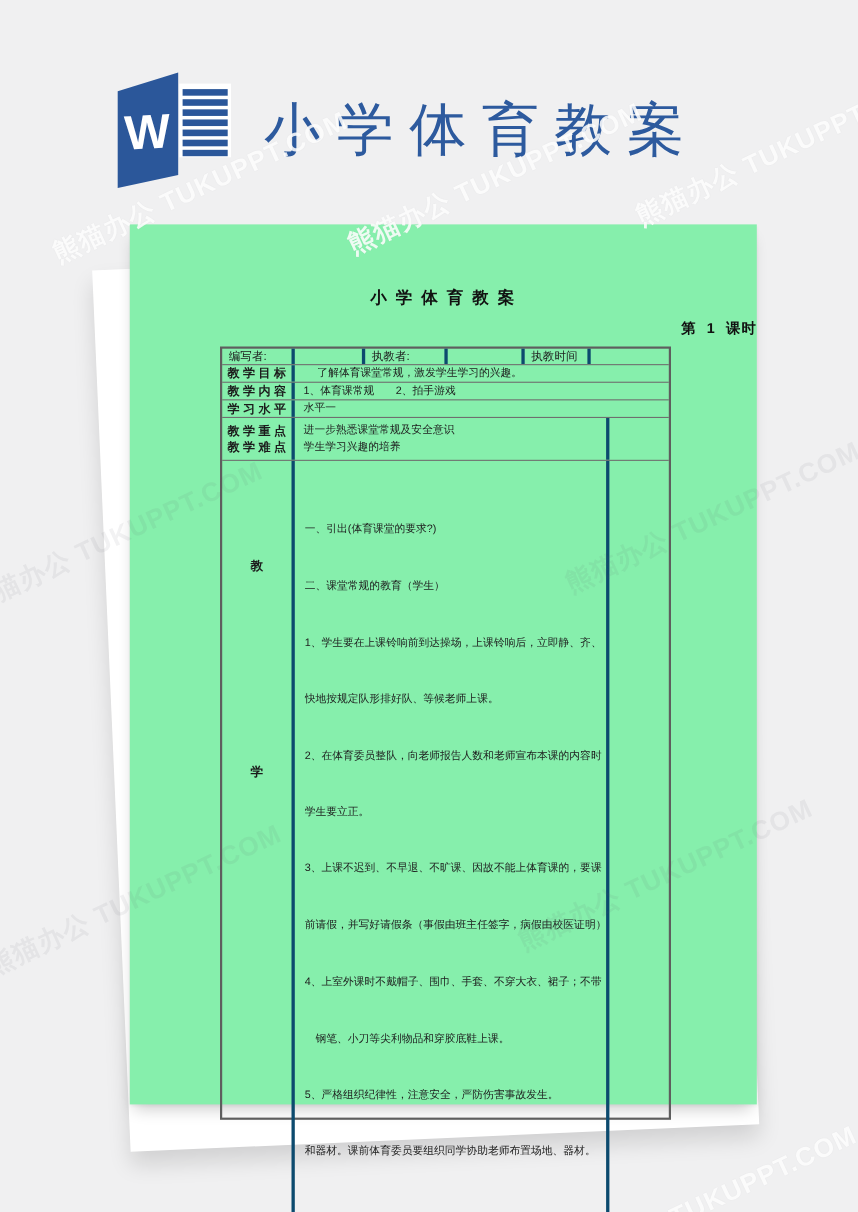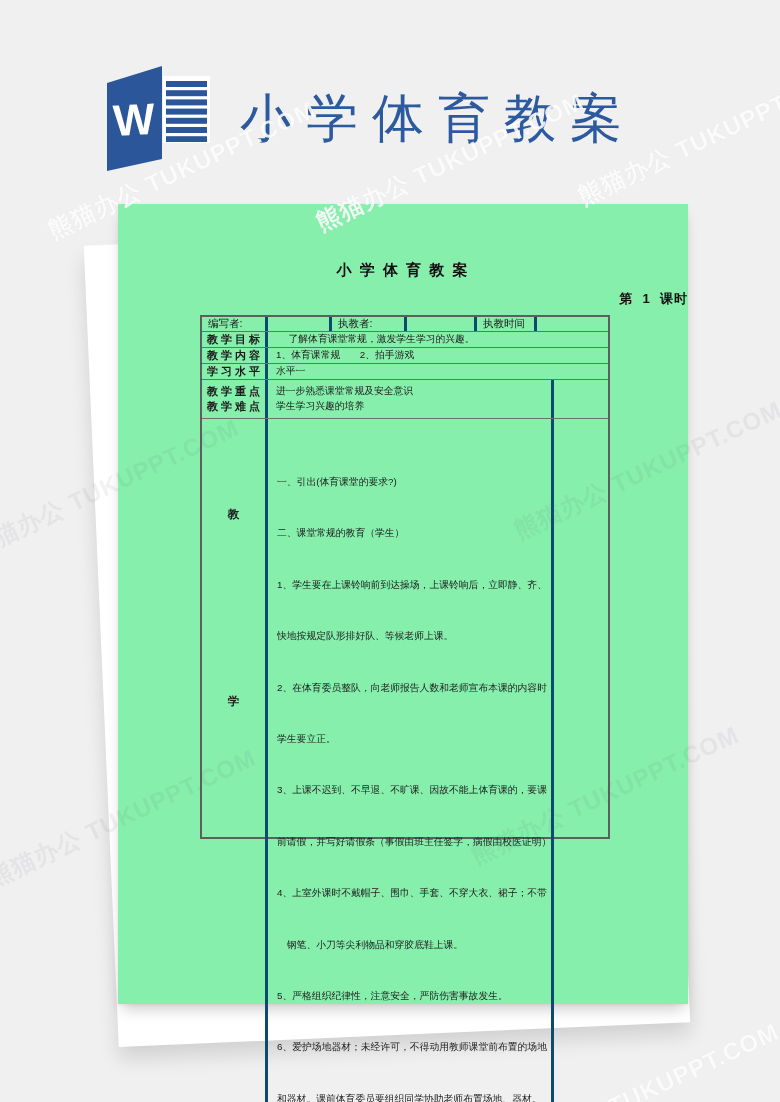--- a/index.html
+++ b/index.html
@@ -38,21 +38,21 @@
   
   .doc-title{
     position:absolute;left:0;right:0;top:57px;text-align:center;
     font-size:15px;font-weight:bold;letter-spacing:2px;white-space:pre;color:#111;
   }
   .doc-subtitle{
     position:absolute;left:0;right:0;top:86px;text-align:right;
     font-size:13px;font-weight:bold;letter-spacing:1px;white-space:pre;color:#111;
   }
   .lesson-table{
-    position:absolute;left:82px;top:111px;width:410px;height:524px;
+    position:absolute;left:82px;top:111px;width:410px;height:703px;
     display:flex;flex-direction:column;box-sizing:border-box;
     border:2px solid #5e5e5e;
   }
   .trow{display:grid;box-sizing:border-box;border-top:1px solid #6f6f6f;}
   .trow:first-child{border-top:none;}
   .r1{grid-template-columns:63px 64px 75px 70px 60px 1fr;height:31px;}
   .r2{grid-template-columns:63px 1fr;height:32px;}
   .r3{grid-template-columns:63px 1fr;height:31px;}
   .r4{grid-template-columns:63px 1fr;height:28px;}
   .r5{grid-template-columns:63px 286px 1fr;height:65px;}
@@ -150,21 +150,20 @@
           <div class="pline">二、课堂常规的教育（学生）</div>
           <div class="pline">1、学生要在上课铃响前到达操场，上课铃响后，立即静、齐、</div>
           <div class="pline">快地按规定队形排好队、等候老师上课。</div>
           <div class="pline">2、在体育委员整队，向老师报告人数和老师宣布本课的内容时，</div>
           <div class="pline">学生要立正。</div>
           <div class="pline">3、上课不迟到、不早退、不旷课、因故不能上体育课的，要课</div>
           <div class="pline">前请假，并写好请假条（事假由班主任签字，病假由校医证明）。</div>
           <div class="pline">4、上室外课时不戴帽子、围巾、手套、不穿大衣、裙子；不带</div>
           <div class="pline">　钢笔、小刀等尖利物品和穿胶底鞋上课。</div>
           <div class="pline">5、严格组织纪律性，注意安全，严防伤害事故发生。</div>
-          <div class="pline">6、爱护场地器材；未经许可，不得动用教师课堂前布置的场地</div>
           <div class="pline">和器材。课前体育委员要组织同学协助老师布置场地、器材。</div>
           
           
         </div>
         <div class="tcell"></div>
       </div>
 
     </div>
   </div>
 

